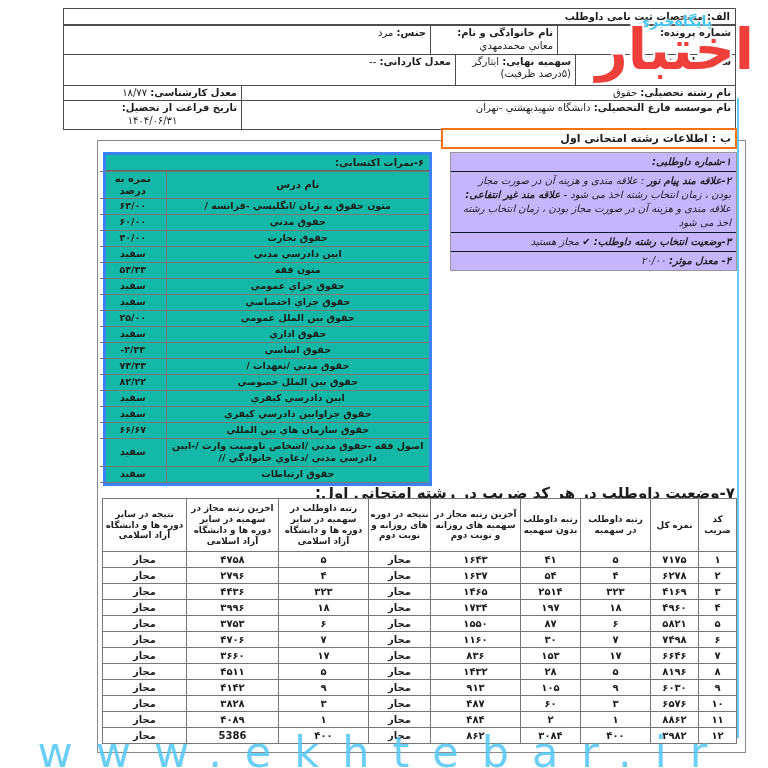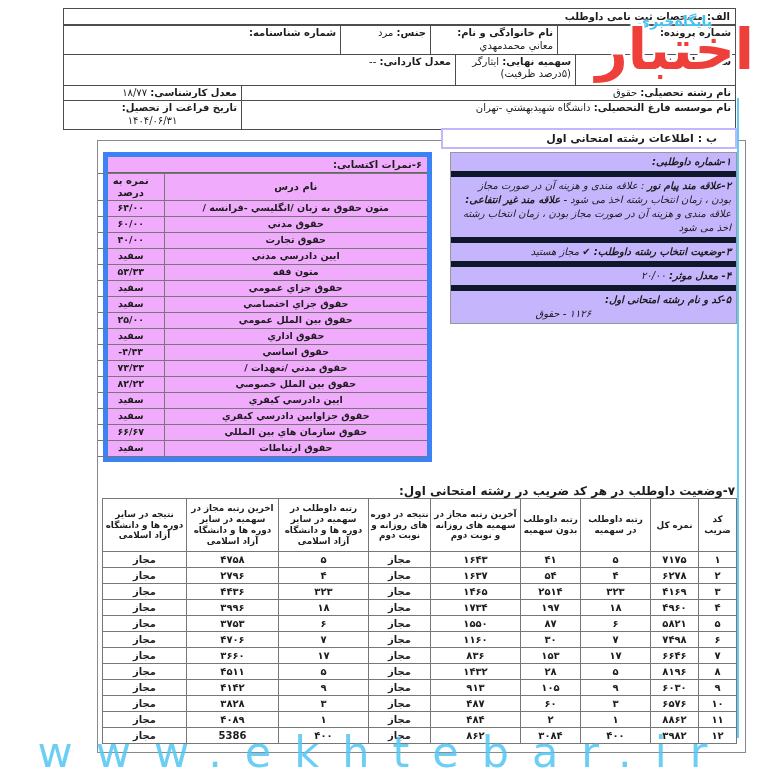--- a/index.html
+++ b/index.html
@@ -20,42 +20,42 @@
 
   
   .logo{position:absolute;right:0;top:14px;z-index:6;text-align:center;padding-right:14px;line-height:1;}
   .logo-top{color:var(--logo_blue,#3fc3f3);font-size:14px;font-weight:bold;
             text-shadow:0 0 2px #fff,0 0 2px #fff;}
   .logo-main{color:var(--logo_red,#ee3f3b);font-size:56px;font-weight:bold;margin-top:-6px;letter-spacing:-2px;
              text-shadow:-2px -2px 0 #fff,2px -2px 0 #fff,-2px 2px 0 #fff,2px 2px 0 #fff,0 0 4px #fff;}
 
   
   .section-box{position:absolute;left:97px;top:140px;width:649px;height:613px;border:1px solid #8a8a8a;background:transparent;box-sizing:border-box;}
-  .section-title{position:absolute;right:31px;top:128px;width:296px;height:21px;background:#fff;border:2px solid #c4b5fd;
-                 box-sizing:border-box;font-size:11px;font-weight:bold;line-height:17px;padding-right:18px;z-index:3;}
+  .section-title{position:absolute;right:31px;top:128px;width:296px;height:21px;background:#fff;border:2px solid #f97316;
+                 box-sizing:border-box;font-size:11px;font-weight:bold;line-height:17px;padding-right:4px;z-index:3;}
 
   .info-box{position:absolute;left:450px;top:152px;width:287px;border:1px solid #999;background:#c4b5fd;z-index:2;box-sizing:border-box;font-style:italic;}
   .info-item{padding:2px 5px;font-size:10px;line-height:1.4;text-align:right;}
-  .info-item + .info-item{border-top:6px solid #0f172a;text-align:right;}
+  .info-item + .info-item{border-top:1px solid #0f172a;text-align:right;}
   .info-item .plain{font-weight:normal;}
   .indent-line{font-weight:normal;padding-left:0;padding-right:140px;}
 
   
-  .scores-wrap{position:absolute;left:103px;top:152px;width:329px;border:5px solid #3b82f6;background:#f0abfc;z-index:2;box-sizing:border-box;}
+  .scores-wrap{position:absolute;left:103px;top:152px;width:329px;border:3px solid #3b82f6;background:#14b8a6;z-index:2;box-sizing:border-box;}
   .scores-caption{font-size:10px;font-weight:bold;padding:1px 5px;border-bottom:1px solid #666;line-height:13px;}
   table.tbl{border-collapse:collapse;table-layout:fixed;width:100%;}
   table.tbl th, table.tbl td{border:1px solid #777;padding:1px 2px;text-align:center;vertical-align:middle;font-weight:bold;}
   table.scores th{font-size:10px;line-height:1.2;}
   table.scores td{font-size:9.5px;line-height:1.3;height:13px;}
   table.scores td:nth-child(2){direction:ltr;}
   table.scores tr > *:first-child{border-right:none;}
   table.scores tr > *:last-child{border-left:none;}
 
   
-  .coef-caption{position:absolute;right:33px;top:484px;font-size:12px;font-weight:bold;z-index:2;}
+  .coef-caption{position:absolute;right:33px;top:484px;font-size:15px;font-weight:bold;z-index:2;text-decoration:underline;}
   .coef-wrap{position:absolute;left:103px;top:498px;width:634px;background:#fff;z-index:2;}
   table.coef th{font-size:8.8px;line-height:1.25;padding:1px 1px;height:50px;}
   table.coef td{font-size:10px;height:15px;padding:0 2px;direction:ltr;}
 
   
   .watermark{position:absolute;left:0;right:0;top:727px;z-index:4;direction:ltr;text-align:center;
              font-size:43px;font-weight:normal;color:var(--watermark_blue,#52c7f4);letter-spacing:23px;
              white-space:nowrap;opacity:.85;}
   .side-line{position:absolute;left:737px;top:98px;width:2px;height:640px;background:var(--watermark_blue,#52c7f4);opacity:.9;z-index:4;}
 </style>
@@ -73,24 +73,20 @@
         <span class="val"></span>
       </div>
       <div class="reg-cell" style="width:127px">
         <span class="lbl">نام خانوادگی و نام:</span>
         <span class="val">معاني محمدمهدي</span>
       </div>
       <div class="reg-cell" style="width:90px">
         <span class="lbl">جنس:</span>
         <span class="val">مرد</span>
       </div>
-      <div class="reg-cell" style="width:276px">
-        <span class="lbl">شماره شناسنامه:</span>
-        <span class="val"></span>
-      </div>
     </div>
 
     <div class="reg-row r2">
       <div class="reg-cell" style="width:160px">
         <span class="lbl">سال تولد:</span>
         <span class="val">۱۳۸۱</span>
       </div>
       <div class="reg-cell" style="width:120px">
         <span class="lbl">سهمیه نهایی:</span>
         <span class="val">ایثارگر (۵درصد ظرفیت)</span>
@@ -140,24 +136,20 @@
     <div class="info-item">
       <span class="lbl">۲-علاقه مند پیام نور</span><span class="plain"> : علاقه مندی و هزینه آن در صورت مجاز بودن ، زمان انتخاب رشته اخذ می شود - </span><span class="lbl">علاقه مند غیر انتفاعی:</span><span class="plain"> علاقه مندی و هزینه آن در صورت مجاز بودن ، زمان انتخاب رشته اخذ می شود</span>
     </div>
     <div class="info-item">
       <span class="lbl">۳-وضعیت انتخاب رشته داوطلب:</span>
       <span class="plain">✔ مجاز هستید</span>
     </div>
     <div class="info-item">
       <span class="lbl">۴- معدل موثر:</span>
       <span class="plain">۲۰/۰۰</span>
-    </div>
-    <div class="info-item">
-      <div class="lbl">۵-کد و نام رشته امتحانی اول:</div>
-      <div class="indent-line">۱۱۲۶ - حقوق</div>
     </div>
   </div>
 
   <div class="scores-wrap">
     <div class="scores-caption">۶-نمرات اکتسابی:</div>
     <table class="tbl scores">
       <colgroup>
           <col style="width:263px">
           <col style="width:66px">
         </colgroup>
@@ -220,20 +212,24 @@
             <td>ایین دادرسي کیفري</td>
             <td>سفید</td>
           </tr>
           <tr>
             <td>حقوق جزاوایین دادرسي کیفري</td>
             <td>سفید</td>
           </tr>
           <tr>
             <td>حقوق سازمان هاي بین المللي</td>
             <td>۶۶/۶۷</td>
+          </tr>
+          <tr>
+            <td>اصول فقه -حقوق مدني /اشخاص تاوصیت وارث /-ایین دادرسي مدني /دعاوي خانوادگي //</td>
+            <td>سفید</td>
           </tr>
           <tr>
             <td>حقوق ارتباطات</td>
             <td>سفید</td>
           </tr>
         </tbody>
     </table>
   </div>
 
   <div class="coef-caption">۷-وضعیت داوطلب در هر کد ضریب در رشته امتحانی اول:</div>

